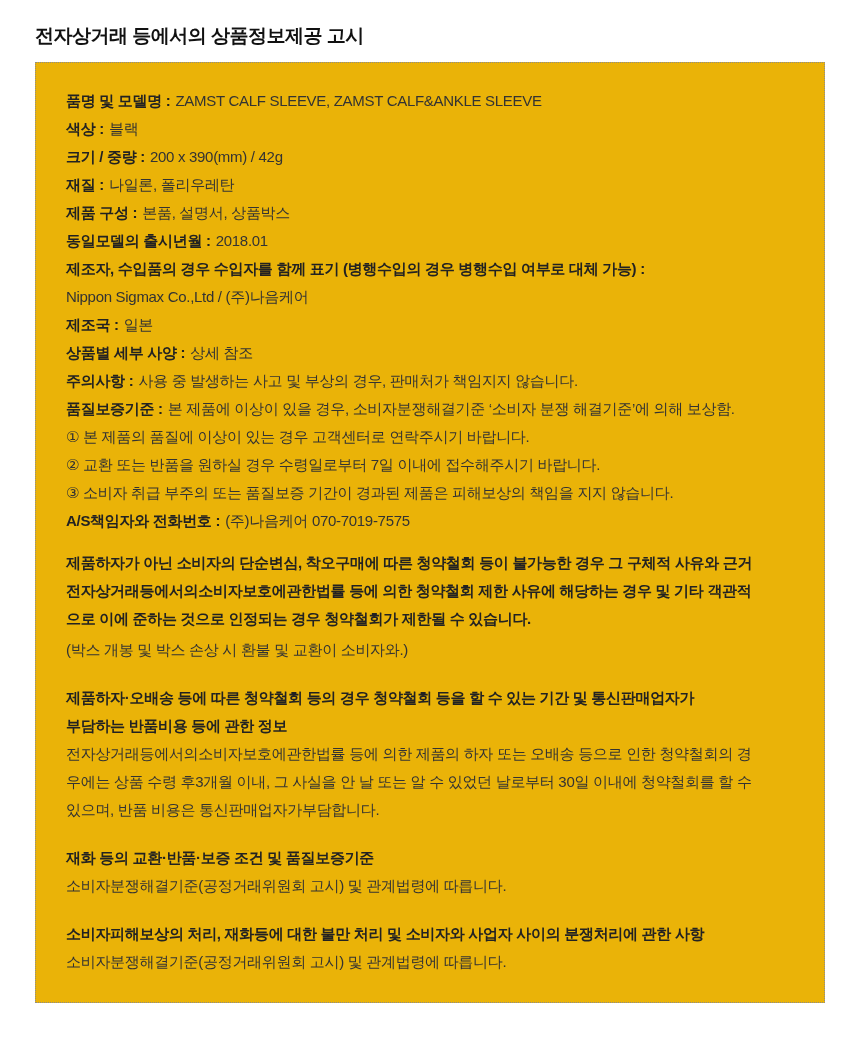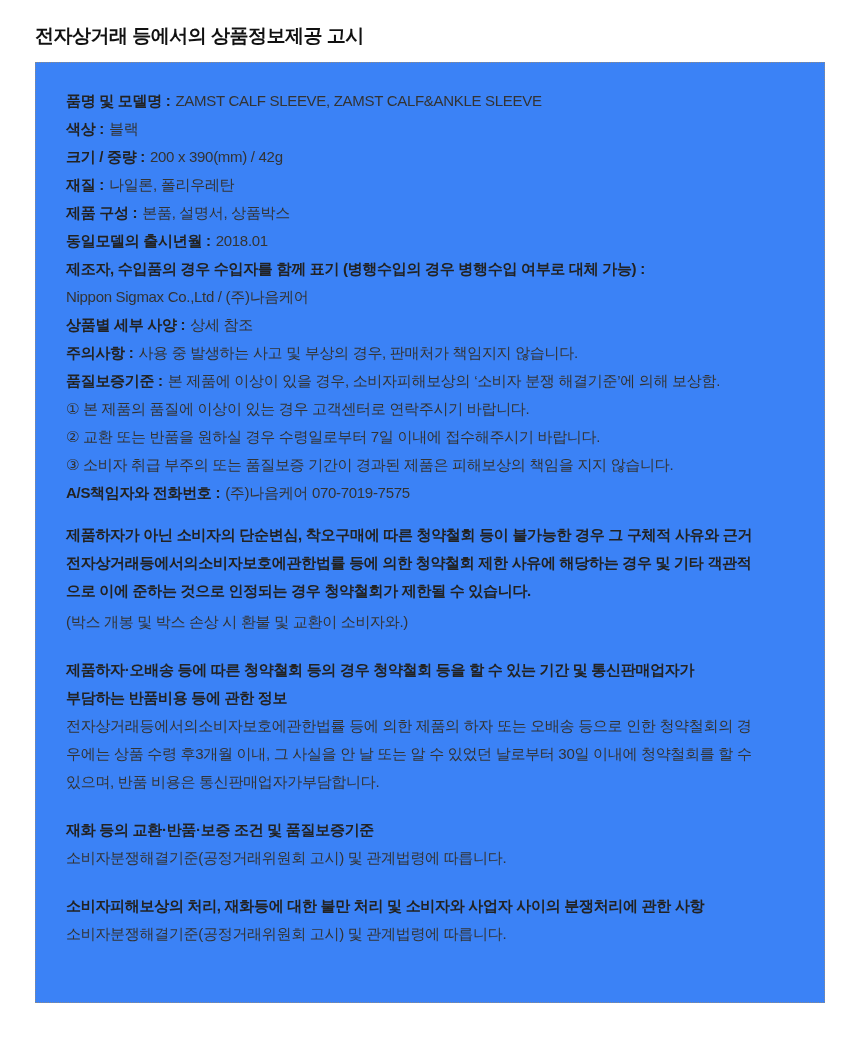--- a/index.html
+++ b/index.html
@@ -21,21 +21,21 @@
     font-weight: 700;
     color: #111111;
     letter-spacing: -0.5px;
     line-height: 24px;
   }
   .notice-box {
     box-sizing: border-box;
     margin: 14px 0 0 35px;
     width: 790px;
     min-height: 941px;
-    background: #3b82f6;
+    background: #eab308;
     border: 1px dotted #8a8a8a;
     padding: 24px 28px 26px 30px;
     color: #333333;
     font-size: 15px;
     letter-spacing: -0.3px;
   }
   .spec-row {
     line-height: 28px;
     white-space: nowrap;
   }
@@ -80,23 +80,24 @@
 
     <div class="spec-list">
       <div class="spec-row"><span class="spec-label">품명 및 모델명 :</span><span class="spec-value">ZAMST CALF SLEEVE, ZAMST CALF&amp;ANKLE SLEEVE</span></div>
       <div class="spec-row"><span class="spec-label">색상 :</span><span class="spec-value">블랙</span></div>
       <div class="spec-row"><span class="spec-label">크기 / 중량 :</span><span class="spec-value">200 x 390(mm) / 42g</span></div>
       <div class="spec-row"><span class="spec-label">재질 :</span><span class="spec-value">나일론, 폴리우레탄</span></div>
       <div class="spec-row"><span class="spec-label">제품 구성 :</span><span class="spec-value">본품, 설명서, 상품박스</span></div>
       <div class="spec-row"><span class="spec-label">동일모델의 출시년월 :</span><span class="spec-value">2018.01</span></div>
       <div class="spec-row"><span class="spec-label">제조자, 수입품의 경우 수입자를 함께 표기 (병행수입의 경우 병행수입 여부로 대체 가능) :</span><span class="spec-value"></span></div>
       <div class="spec-row"><span class="spec-value">Nippon Sigmax Co.,Ltd / (주)나음케어</span></div>
+      <div class="spec-row"><span class="spec-label">제조국 :</span><span class="spec-value">일본</span></div>
       <div class="spec-row"><span class="spec-label">상품별 세부 사양 :</span><span class="spec-value">상세 참조</span></div>
       <div class="spec-row"><span class="spec-label">주의사항 :</span><span class="spec-value">사용 중 발생하는 사고 및 부상의 경우, 판매처가 책임지지 않습니다.</span></div>
-      <div class="spec-row"><span class="spec-label">품질보증기준 :</span><span class="spec-value">본 제품에 이상이 있을 경우, 소비자피해보상의 ‘소비자 분쟁 해결기준’에 의해 보상함.</span></div>
+      <div class="spec-row"><span class="spec-label">품질보증기준 :</span><span class="spec-value">본 제품에 이상이 있을 경우, 소비자분쟁해결기준 ‘소비자 분쟁 해결기준’에 의해 보상함.</span></div>
       <div class="spec-row"><span class="spec-value">① 본 제품의 품질에 이상이 있는 경우 고객센터로 연락주시기 바랍니다.</span></div>
       <div class="spec-row"><span class="spec-value">② 교환 또는 반품을 원하실 경우 수령일로부터 7일 이내에 접수해주시기 바랍니다.</span></div>
       <div class="spec-row"><span class="spec-value">③ 소비자 취급 부주의 또는 품질보증 기간이 경과된 제품은 피해보상의 책임을 지지 않습니다.</span></div>
       <div class="spec-row"><span class="spec-label">A/S책임자와 전화번호 :</span><span class="spec-value">(주)나음케어 070-7019-7575</span></div>
     </div>
 
     <div class="section first">
       <div class="sec-h">제품하자가 아닌 소비자의 단순변심, 착오구매에 따른 청약철회 등이 불가능한 경우 그 구체적 사유와 근거</div>
       <div class="sec-p-bold">전자상거래등에서의소비자보호에관한법률 등에 의한 청약철회 제한 사유에 해당하는 경우 및 기타 객관적
 으로 이에 준하는 것으로 인정되는 경우 청약철회가 제한될 수 있습니다.</div>

